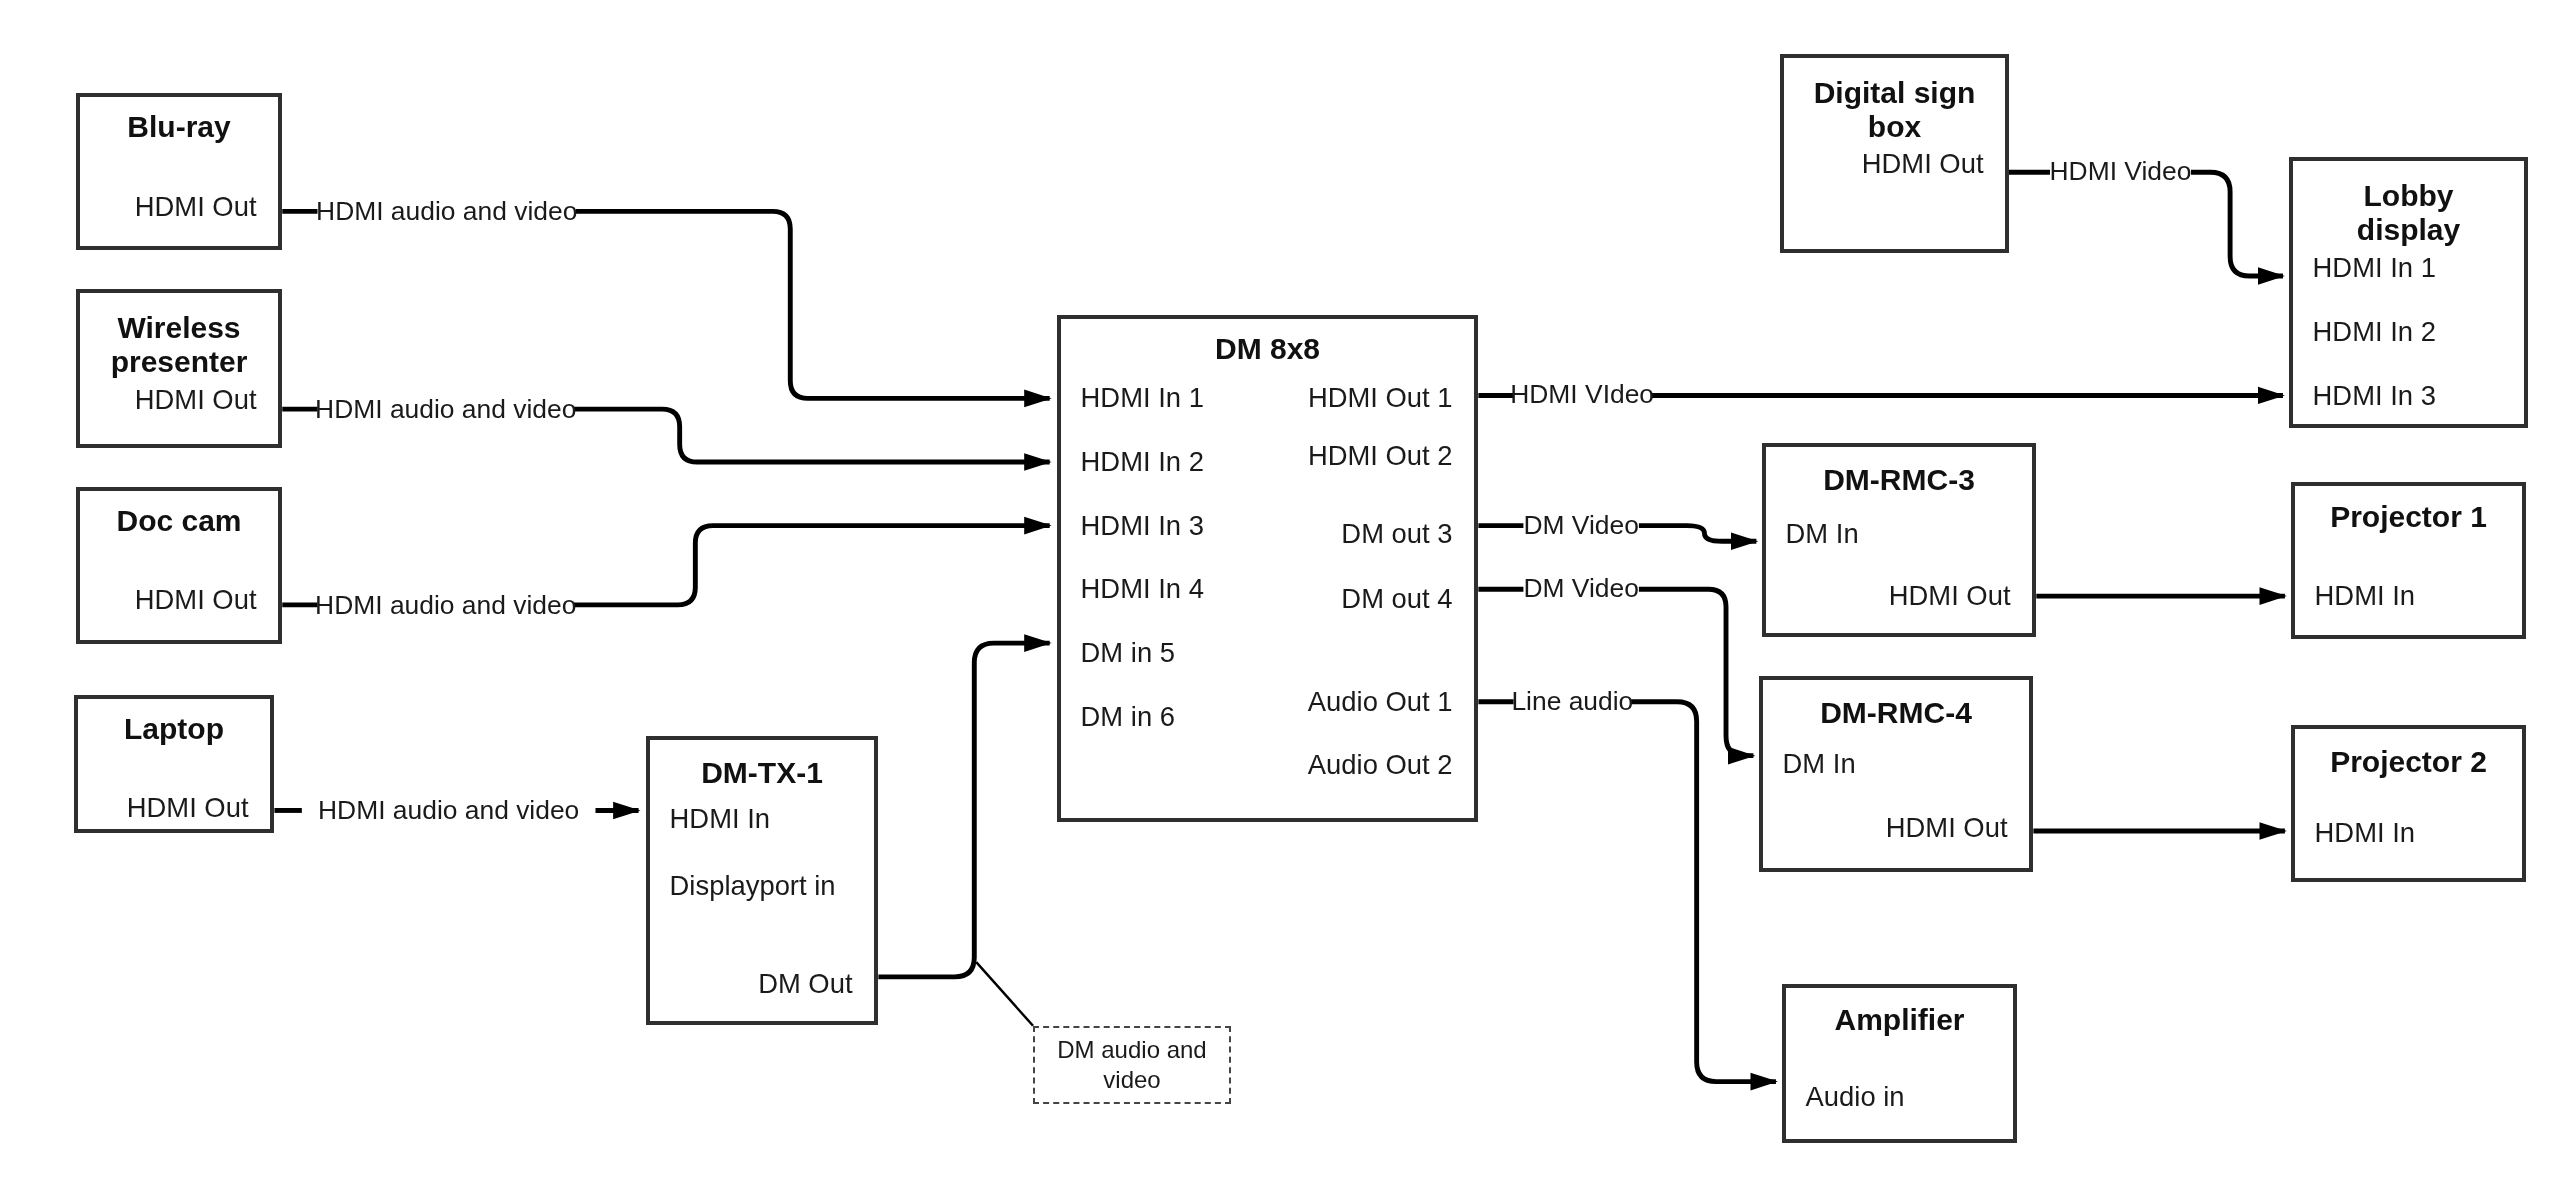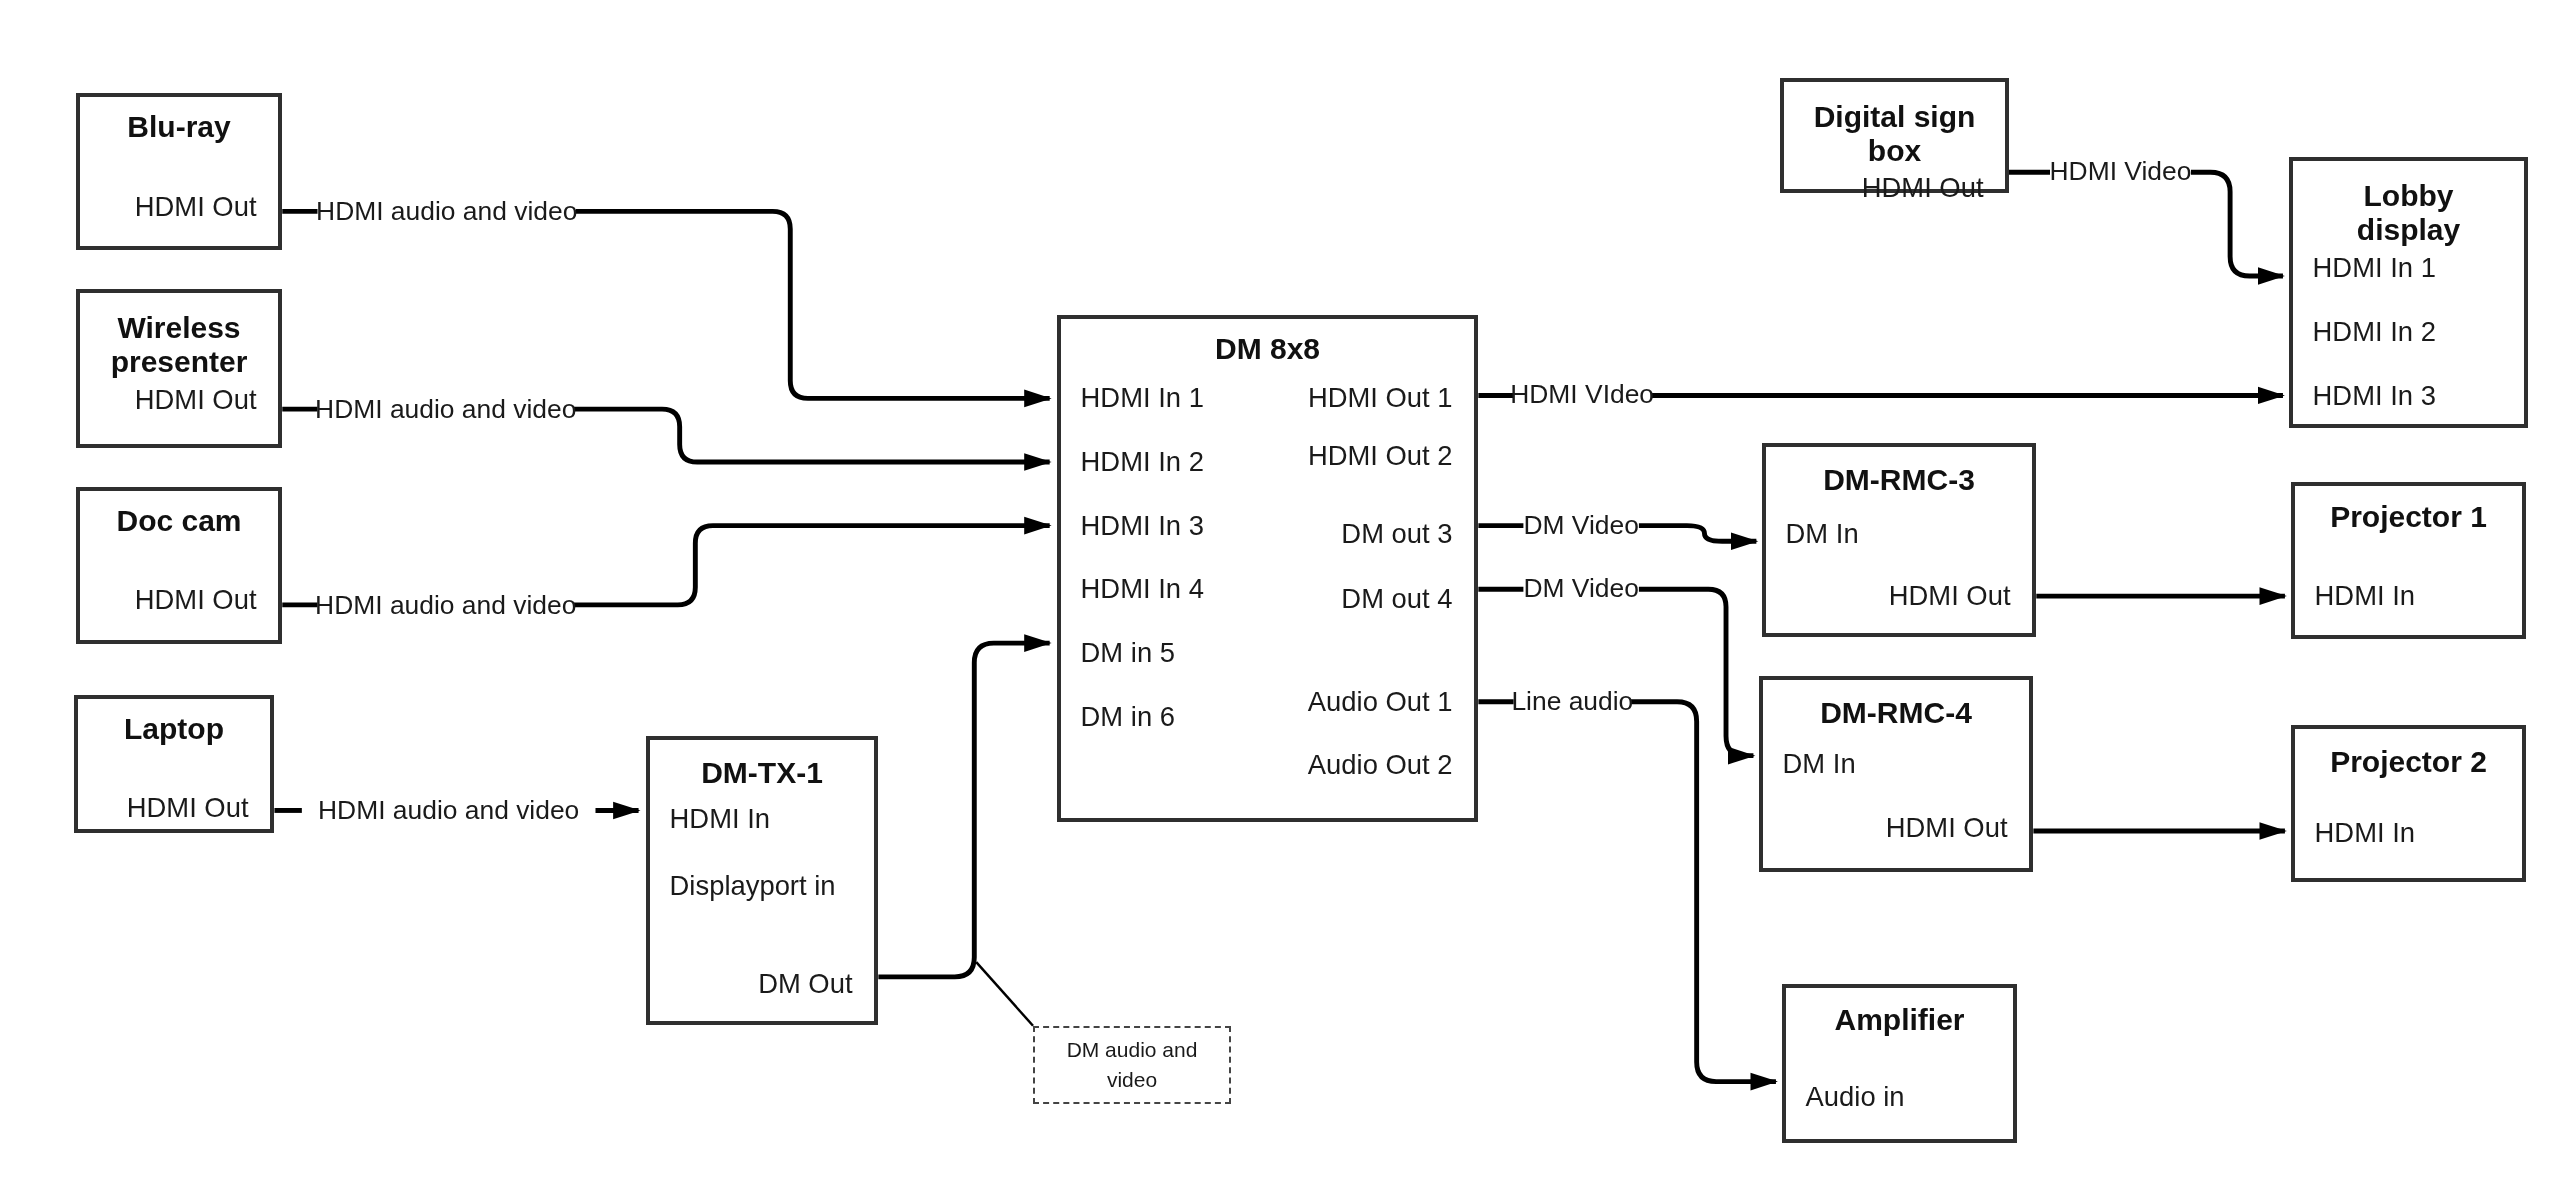--- a/index.html
+++ b/index.html
@@ -61,21 +61,21 @@
   .port.pr { right: 21.5px; text-align: right; }
   .callout {
     position: absolute;
     border: 2px dashed #444444;
     background: #ffffff;
     box-sizing: border-box;
     display: flex;
     align-items: center;
     justify-content: center;
     text-align: center;
-    font-size: 21px;
+    font-size: 24px;
     line-height: 30px;
     color: #1a1a1a;
   }
 </style>
 </head>
 <body>
 
 <div id="canvas">
 
   <svg id="wires" viewBox="0 0 2631 1227" xmlns="http://www.w3.org/2000/svg">
@@ -166,21 +166,21 @@
     <div class="port pl" style="top:334px;">DM in 5</div>
     <div class="port pl" style="top:398px;">DM in 6</div>
     <div class="port pr" style="top:79px;">HDMI Out 1</div>
     <div class="port pr" style="top:137px;">HDMI Out 2</div>
     <div class="port pr" style="top:215px;">DM out 3</div>
     <div class="port pr" style="top:280px;text-align:right;">DM out 4</div>
     <div class="port pr" style="top:383px;">Audio Out 1</div>
     <div class="port pr" style="top:446px;">Audio Out 2</div>
   </div>
 
-  <div class="box" style="left:1780px; top:54px; width:229px; height:115px;margin-top:24px;">
+  <div class="box" style="left:1780px; top:54px; width:229px; height:199px;">
     <div class="title" style="top:52px; max-width:166px;">Digital sign box</div>
     <div class="port pr" style="top:106px;">HDMI Out</div>
   </div>
 
   <div class="box" style="left:2289px; top:157px; width:239px; height:271px;">
     <div class="title" style="top:52px; max-width:127px;">Lobby display</div>
     <div class="port pl" style="top:107px;">HDMI In 1</div>
     <div class="port pl" style="top:171px;">HDMI In 2</div>
     <div class="port pl" style="top:235px;">HDMI In 3</div>
   </div>

